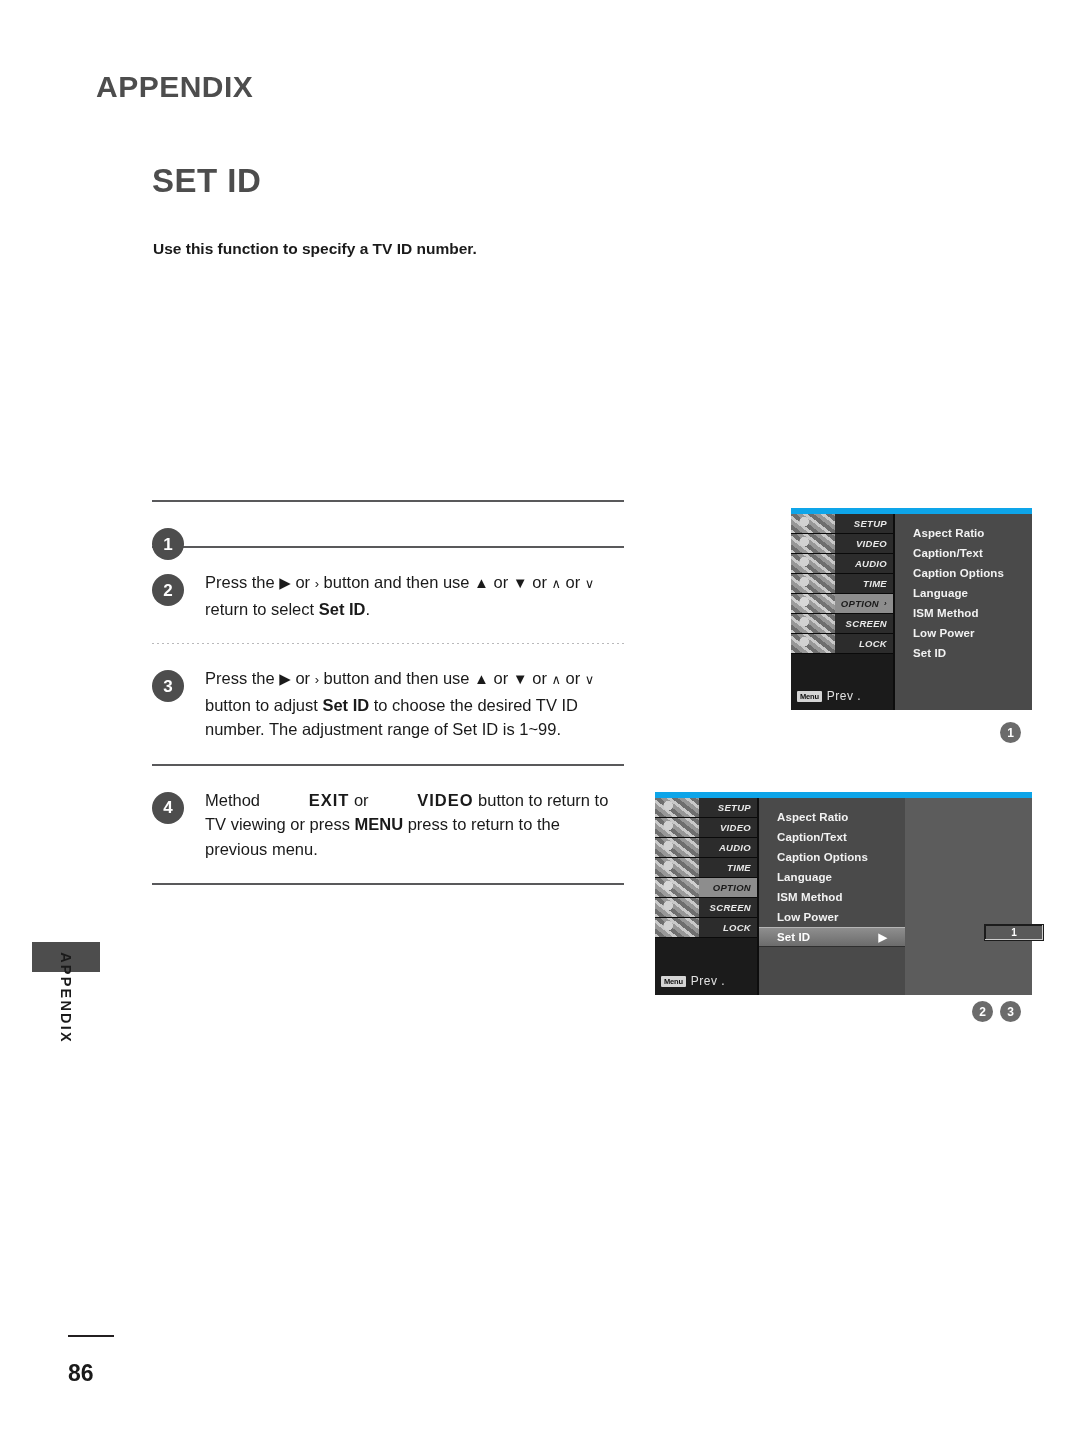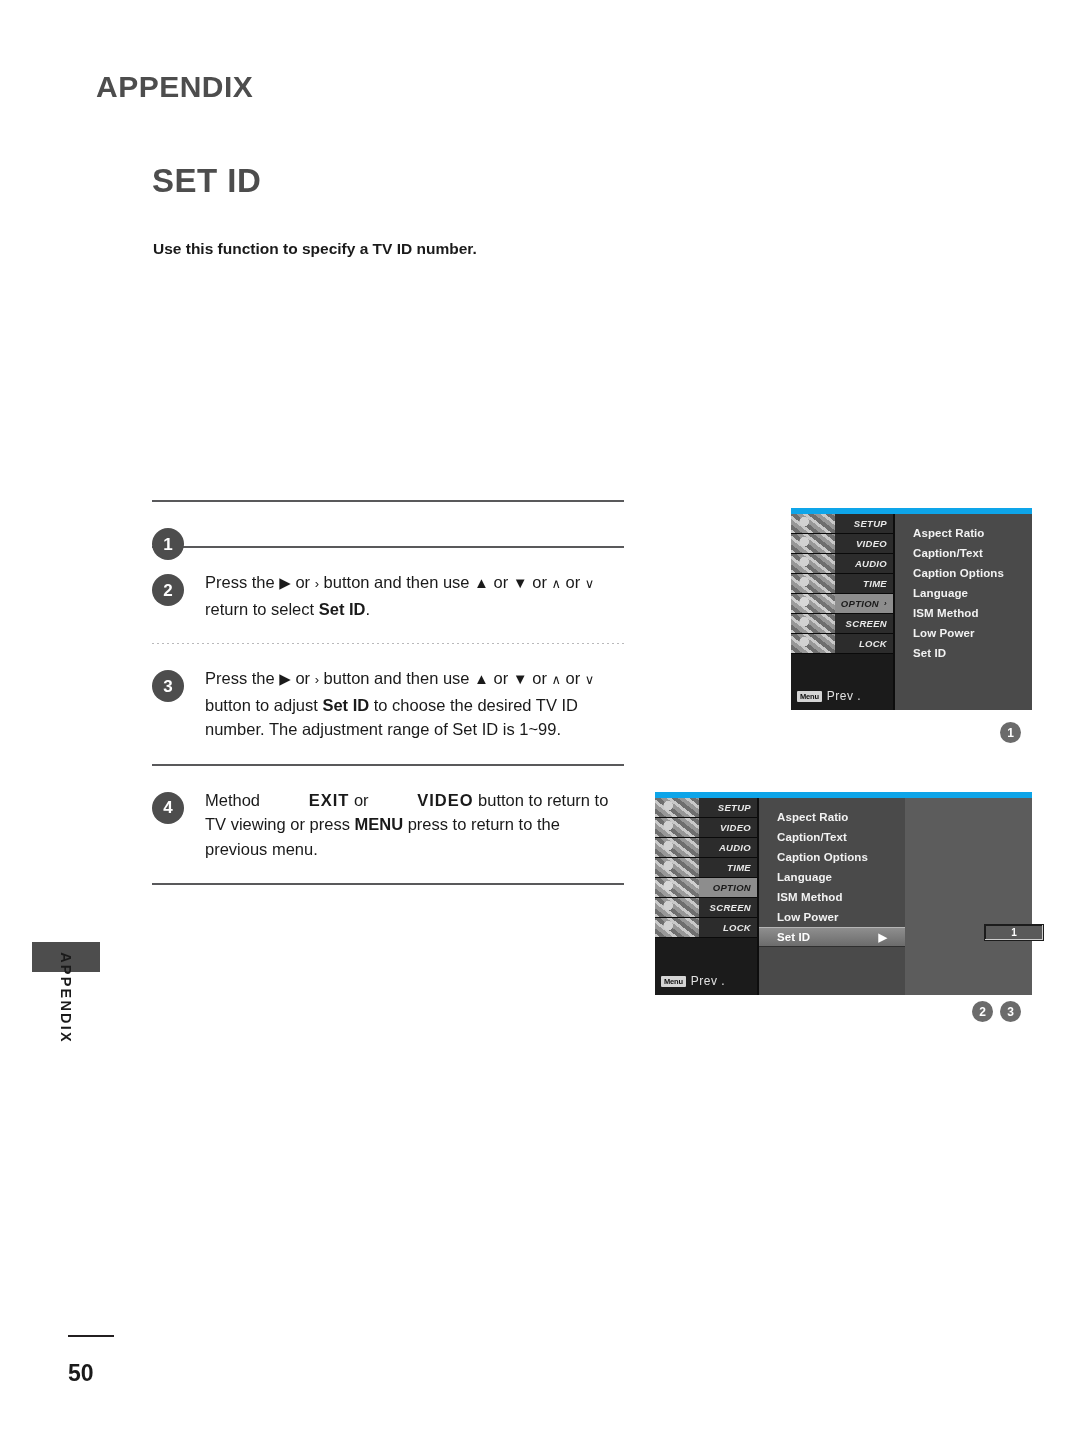--- a/index.html
+++ b/index.html
@@ -332,15 +332,15 @@
     </div>
   </div>
 
   <div class="marker" id="marker-2">2</div>
   <div class="marker" id="marker-3">3</div>
 
   <div class="side-tab"></div>
   <div class="side-vert">APPENDIX</div>
 
   <div class="page-rule"></div>
-  <div class="page-num">50</div>
+  <div class="page-num">86</div>
 
 </div>
 
 </body></html>

